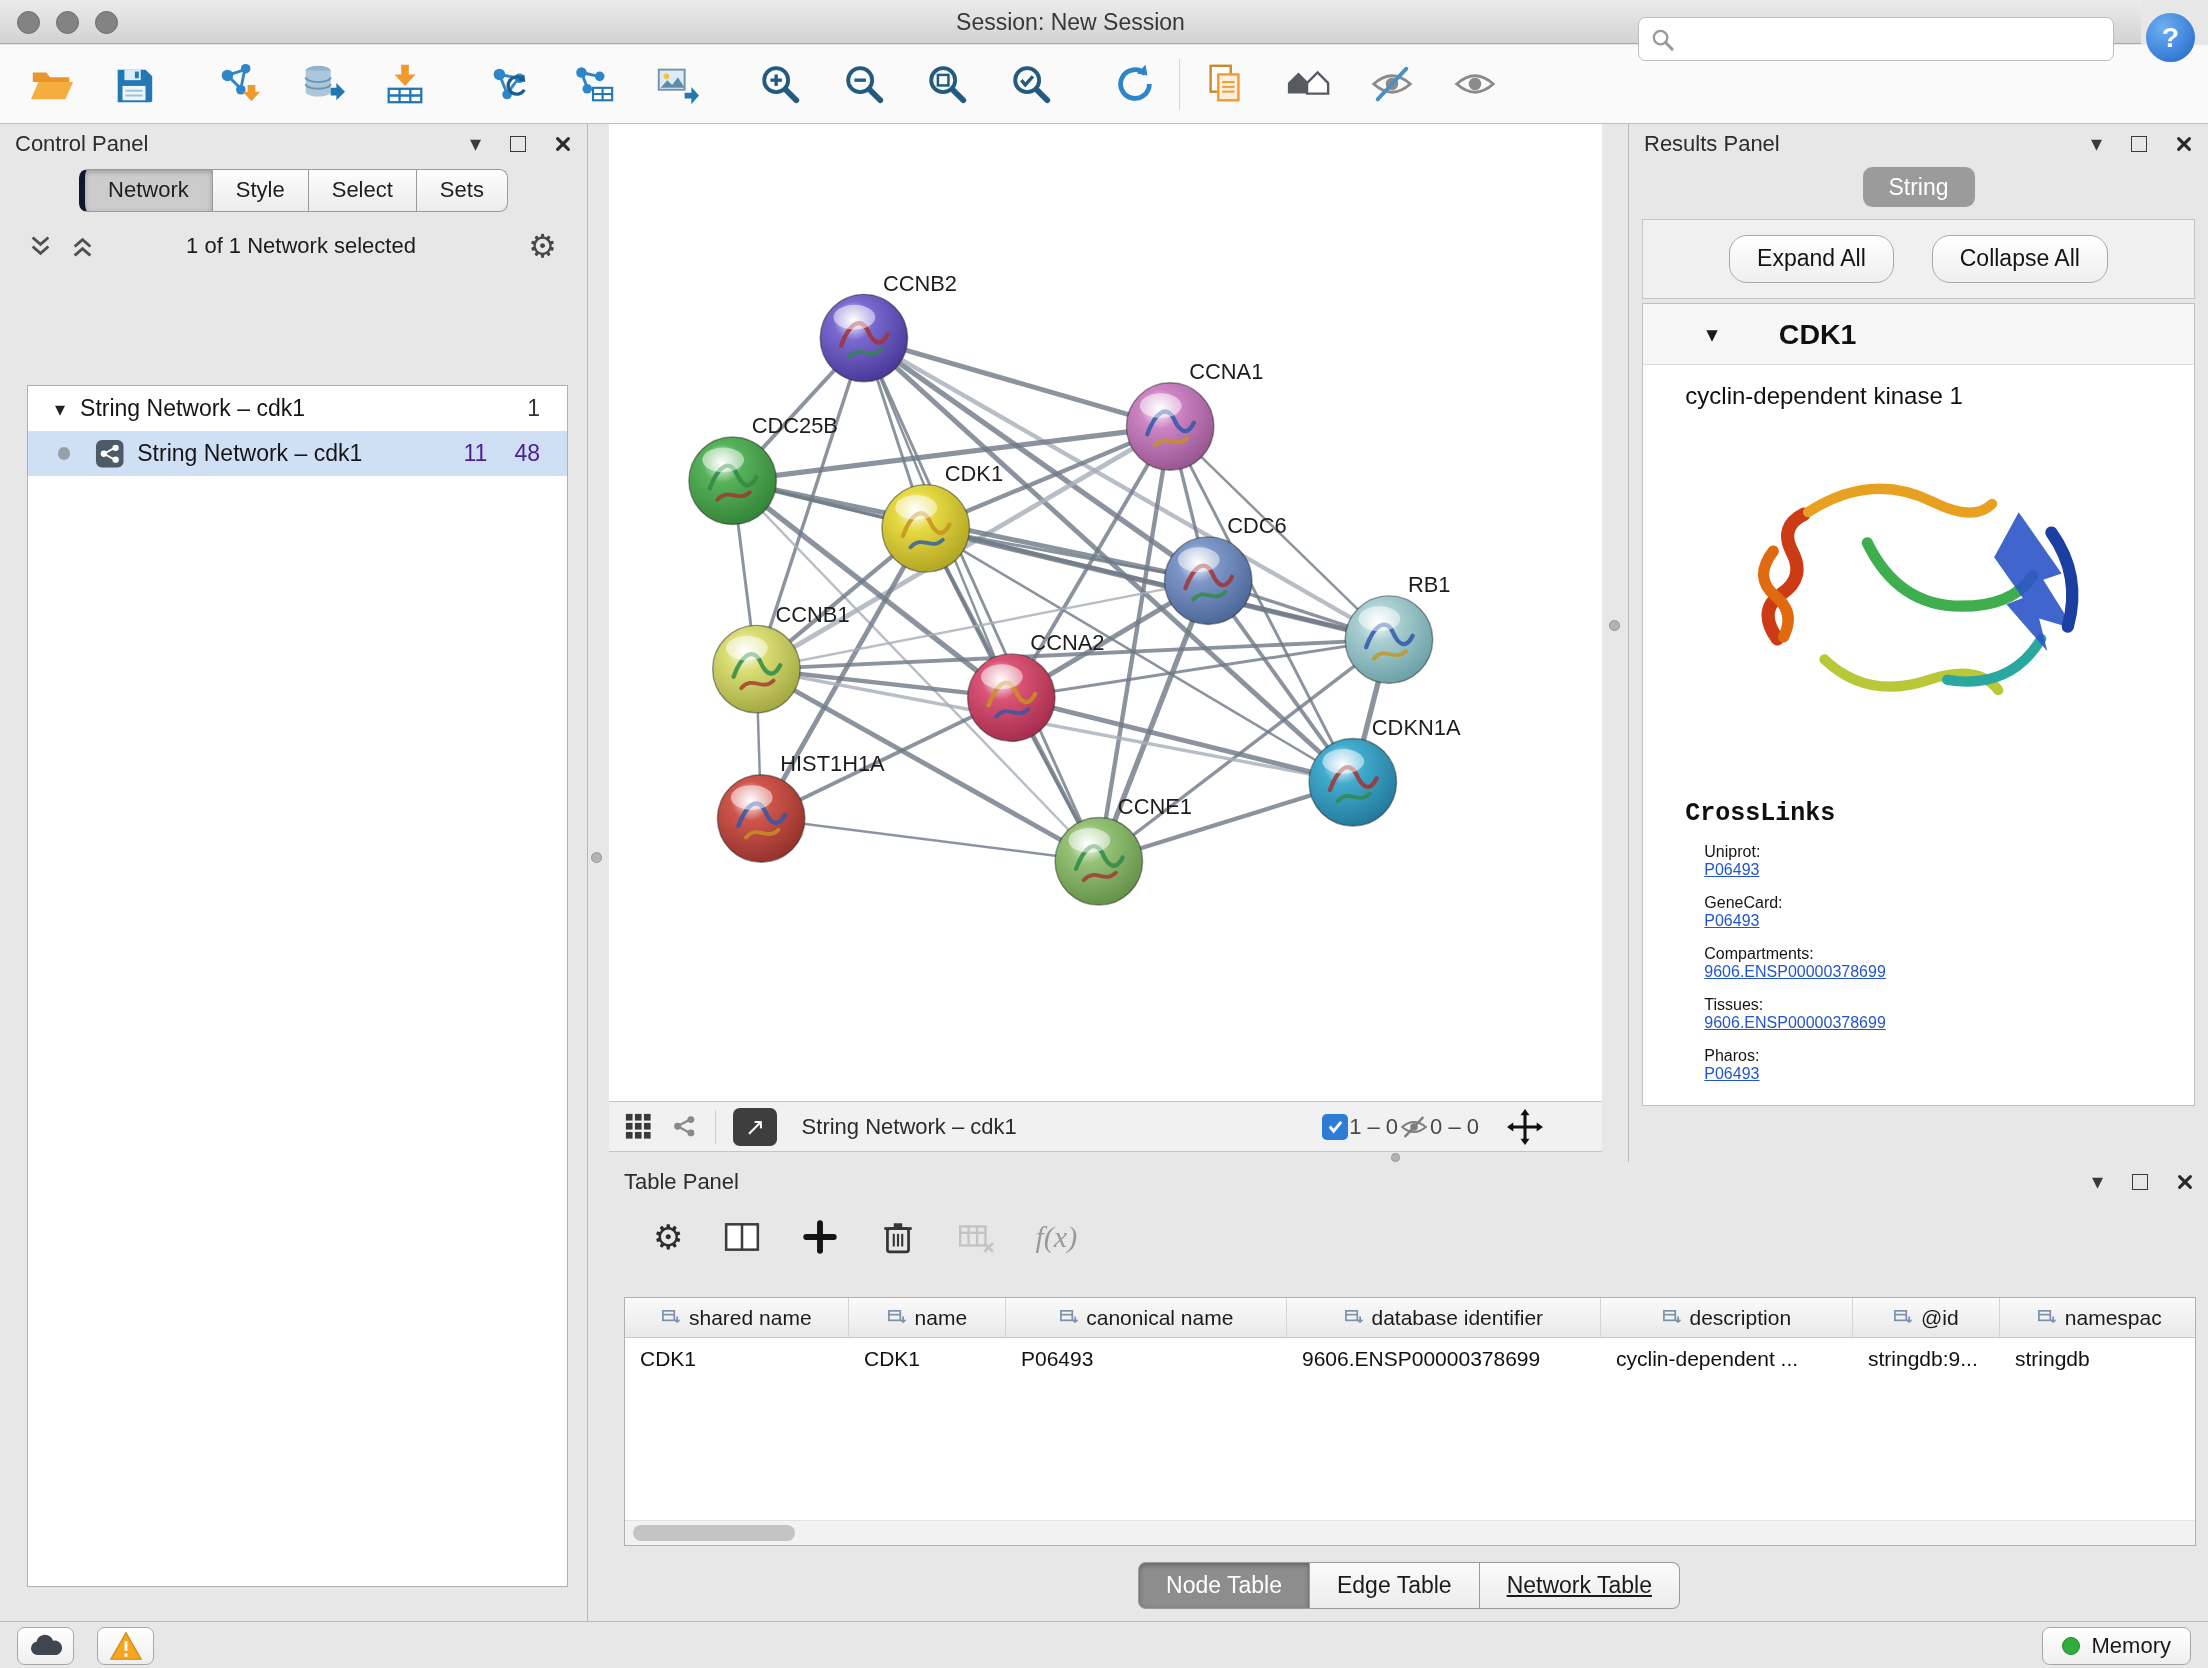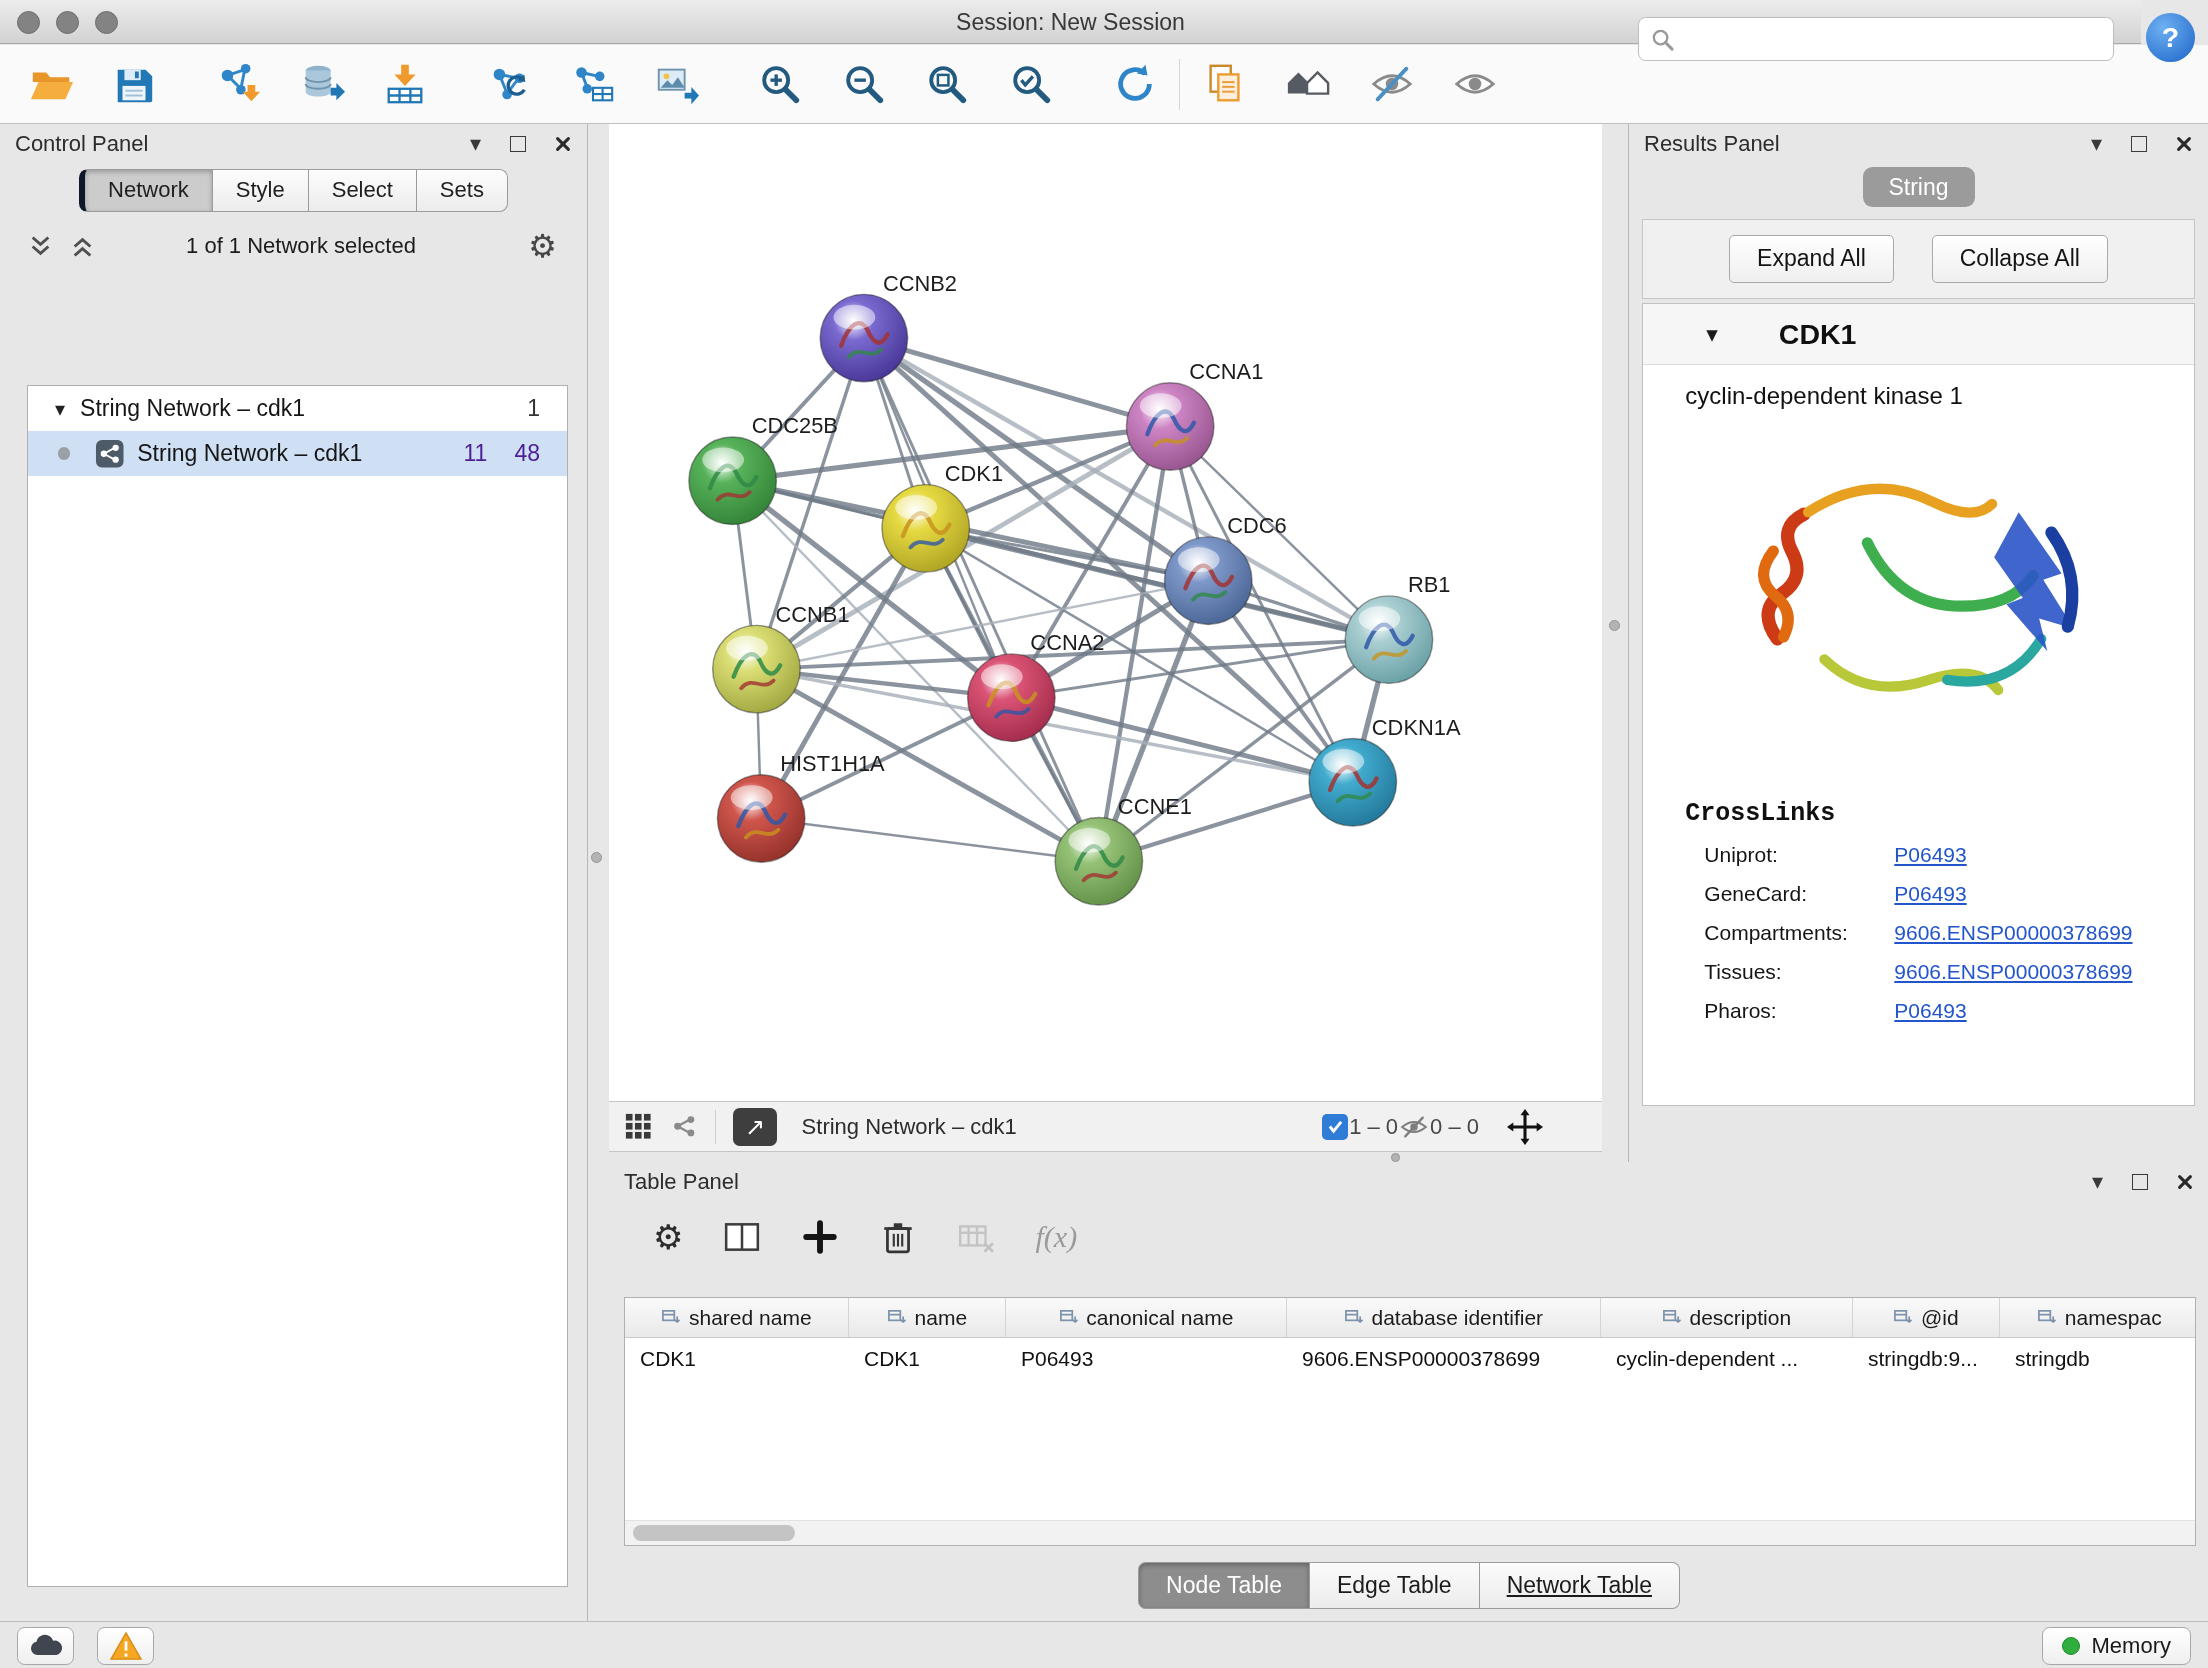--- a/index.html
+++ b/index.html
@@ -66,29 +66,29 @@
   .ns-title{font-size:22px;color:#2c2c2c;margin-left:7.6px;}
   .ns-right{margin-left:auto;display:flex;align-items:center;gap:1px;margin-right:44px;}
   .ns-check{width:26px;height:26px;background:#2f7cd6;border-radius:4.8px;display:flex;align-items:center;justify-content:center;flex:none;}
   .ns-count{color:#474747;}
   .ns-cross{margin-left:27px;}
 
   
   .results-panel{position:absolute;left:1628px;top:124px;width:580px;height:1039px;background:#e7e7e7;border-left:1px solid #b7b7b7;}
   .string-badge{width:112px;margin:2.9px auto 0;background:#9b9b9b;color:#fff;text-align:center;font-size:23px;padding:6.7px 0;border-radius:9.5px;}
   .results-actions{margin:11.4px 13.3px 0;border:1px solid #c5c5c5;background:#f0f0f0;padding:15px 0;display:flex;justify-content:center;gap:38px;}
-  .action-btn{background:linear-gradient(#ffffff,#efefef);border:1px solid #a9a9a9;border-radius:5px;padding:9.5px 27px;font-size:23px;color:#141414;}
+  .action-btn{background:linear-gradient(#ffffff,#efefef);border:1px solid #a9a9a9;border-radius:18px;padding:9.5px 27px;font-size:23px;color:#141414;}
   .entry-box{position:absolute;left:13.3px;right:13.3px;top:179px;bottom:57px;background:#fff;border:1px solid #c0c0c0;overflow:hidden;}
   .entry-header{height:61px;background:#f6f6f6;border-bottom:1px solid #dcdcdc;display:flex;align-items:center;gap:61px;padding-left:63px;}
   .entry-twisty{font-size:23px;color:#1a1a1a;}
   .entry-name{font-size:28.5px;font-weight:bold;color:#101010;}
   .entry-desc{padding:17px 0 0 42px;font-size:24px;color:#111;}
   .protein-figure{width:409px;height:352px;margin:9.5px auto 0;}
   .crosslinks-title{padding:27px 0 0 42px;font-size:25px;font-weight:bold;color:#101010;font-family:Liberation Mono, monospace;}
-  .crosslink-row{display:flex;padding:15px 0 0 61px;font-size:21px;}
+  .crosslink-row{display:flex;padding:15px 0 0 61px;font-size:16px;flex-direction:column;}
   .crosslink-label{width:190px;color:#151515;flex:none;}
   .crosslink-value{color:#2255cc;text-decoration:underline;white-space:nowrap;}
 
   
   .table-panel{position:absolute;left:609px;top:1162px;width:1600px;height:458px;background:#e7e7e7;}
   .table-toolbar{display:flex;align-items:center;gap:40px;padding-left:44px;height:59px;margin-top:5.7px;}
   .tt-gear{font-size:34px;color:#2d2d2d;line-height:1;}
   .tt-icon svg{width:38px;height:38px;}
   .fx-label{font-family:"Liberation Serif","DejaVu Serif",serif;font-style:italic;font-size:30px;color:#9a9a9a;}
   .table-box{position:absolute;left:15px;right:13.3px;top:135px;height:249px;background:#fff;border:1px solid #b0b0b0;overflow:hidden;}

